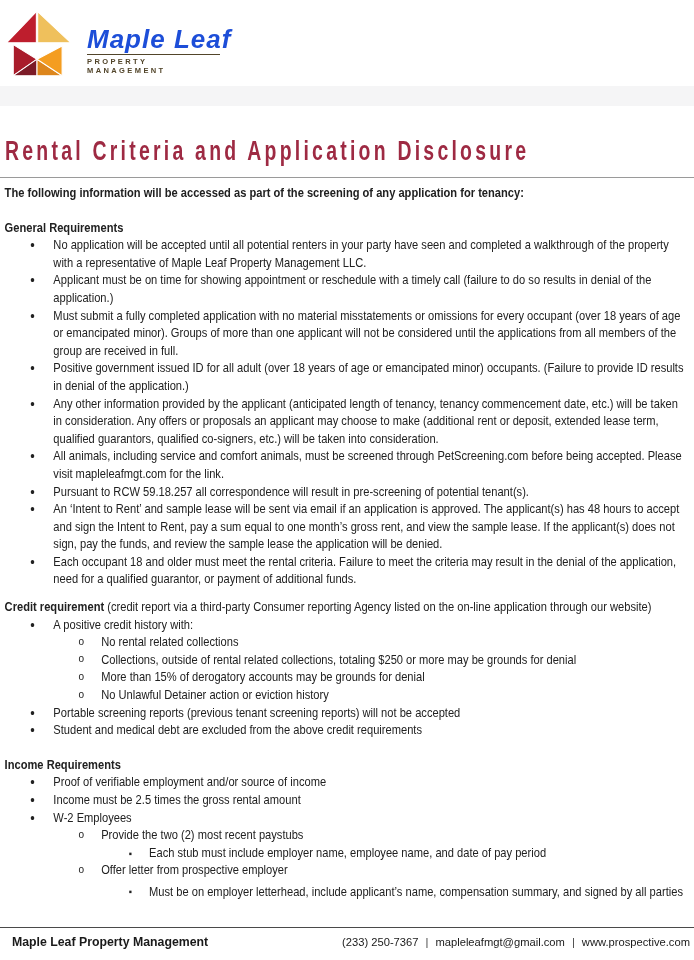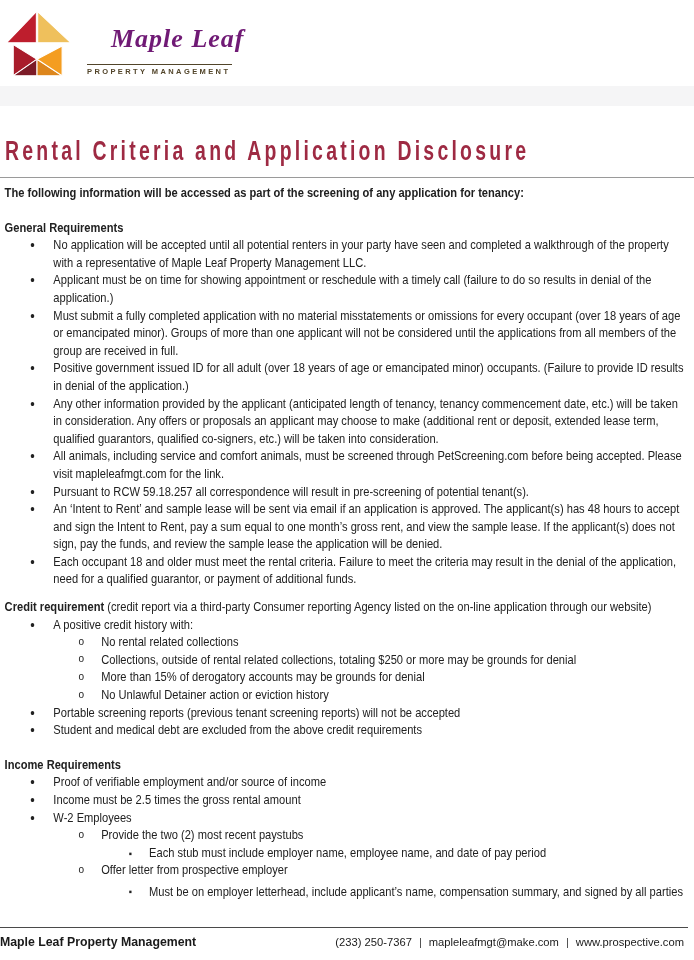--- a/index.html
+++ b/index.html
@@ -20,31 +20,30 @@
     display: flex;
     justify-content: space-between;
     align-items: flex-start;
     padding: 10px 8px 0 6px;
     height: 86px;
   }
   .logo { display: flex; align-items: flex-start; }
   .logo svg { width: 66px; height: 68px; display: block; }
   .logo-text { margin-left: 15px; padding-top: 16px; }
   .brand {
-    font-family: Liberation Serif, serif;
+    font-family: Liberation Sans, sans-serif;
     font-style: italic;
     font-weight: bold;
     font-size: 26px;
     line-height: 1;
     letter-spacing: 1px;
-    color: #701a75;
-    margin-left: 24px;
+    color: #1d4ed8;
   }
   .brand-sub {
-    margin-top: 12px;
+    margin-top: 2px;
     border-top: 1.5px solid #52452a;
     padding-top: 2px;
     font-size: 7.5px;
     font-weight: bold;
     letter-spacing: 2.4px;
     color: #52452a;
     width: 92%;
   }
   .tagline {
     margin-top: 37px;
@@ -108,24 +107,24 @@
   .l3 > li::before {
     content: "\25AA";
     position: absolute; left: 140px; top: 0;
     font-size: 10px;
   }
   .l3 > li.loose { line-height: 24px; }
 
   
   .footer {
     position: absolute;
-    left: 0; right: 6px; bottom: 0;
+    left: 0; right: 0; bottom: 0;
     background: #ffffff;
     border-top: 1.5px solid #4a4a4a;
-    padding: 7px 4px 11px 0;
+    padding: 7px 4px 11px 12px;
     display: flex;
     justify-content: space-between;
     align-items: flex-start;
   }
   .footer-company { font-size: 12.3px; font-weight: bold; color: #1a1a1a; }
   .footer-contact { font-size: 11.2px; color: #1a1a1a; padding-top: 1px; }
   .footer-contact .sep { margin: 0 7px; color: #444; }
 </style>
 </head>
 <body>
@@ -203,17 +202,17 @@
     </ul>
     <ul class="l3">
       <li class="loose">Must be on employer letterhead, include applicant’s name, compensation summary, and signed by all parties</li>
     </ul>
 
   </div>
 
   <div class="footer">
     <div class="footer-company">Maple Leaf Property Management</div>
     <div class="footer-contact">
-      <span>(233) 250-7367</span><span class="sep">|</span><span>mapleleafmgt@make.com</span><span class="sep">|</span><span>www.prospective.com</span>
+      <span>(233) 250-7367</span><span class="sep">|</span><span>mapleleafmgt@gmail.com</span><span class="sep">|</span><span>www.prospective.com</span>
     </div>
   </div>
 
 </div>
 
 </body></html>

